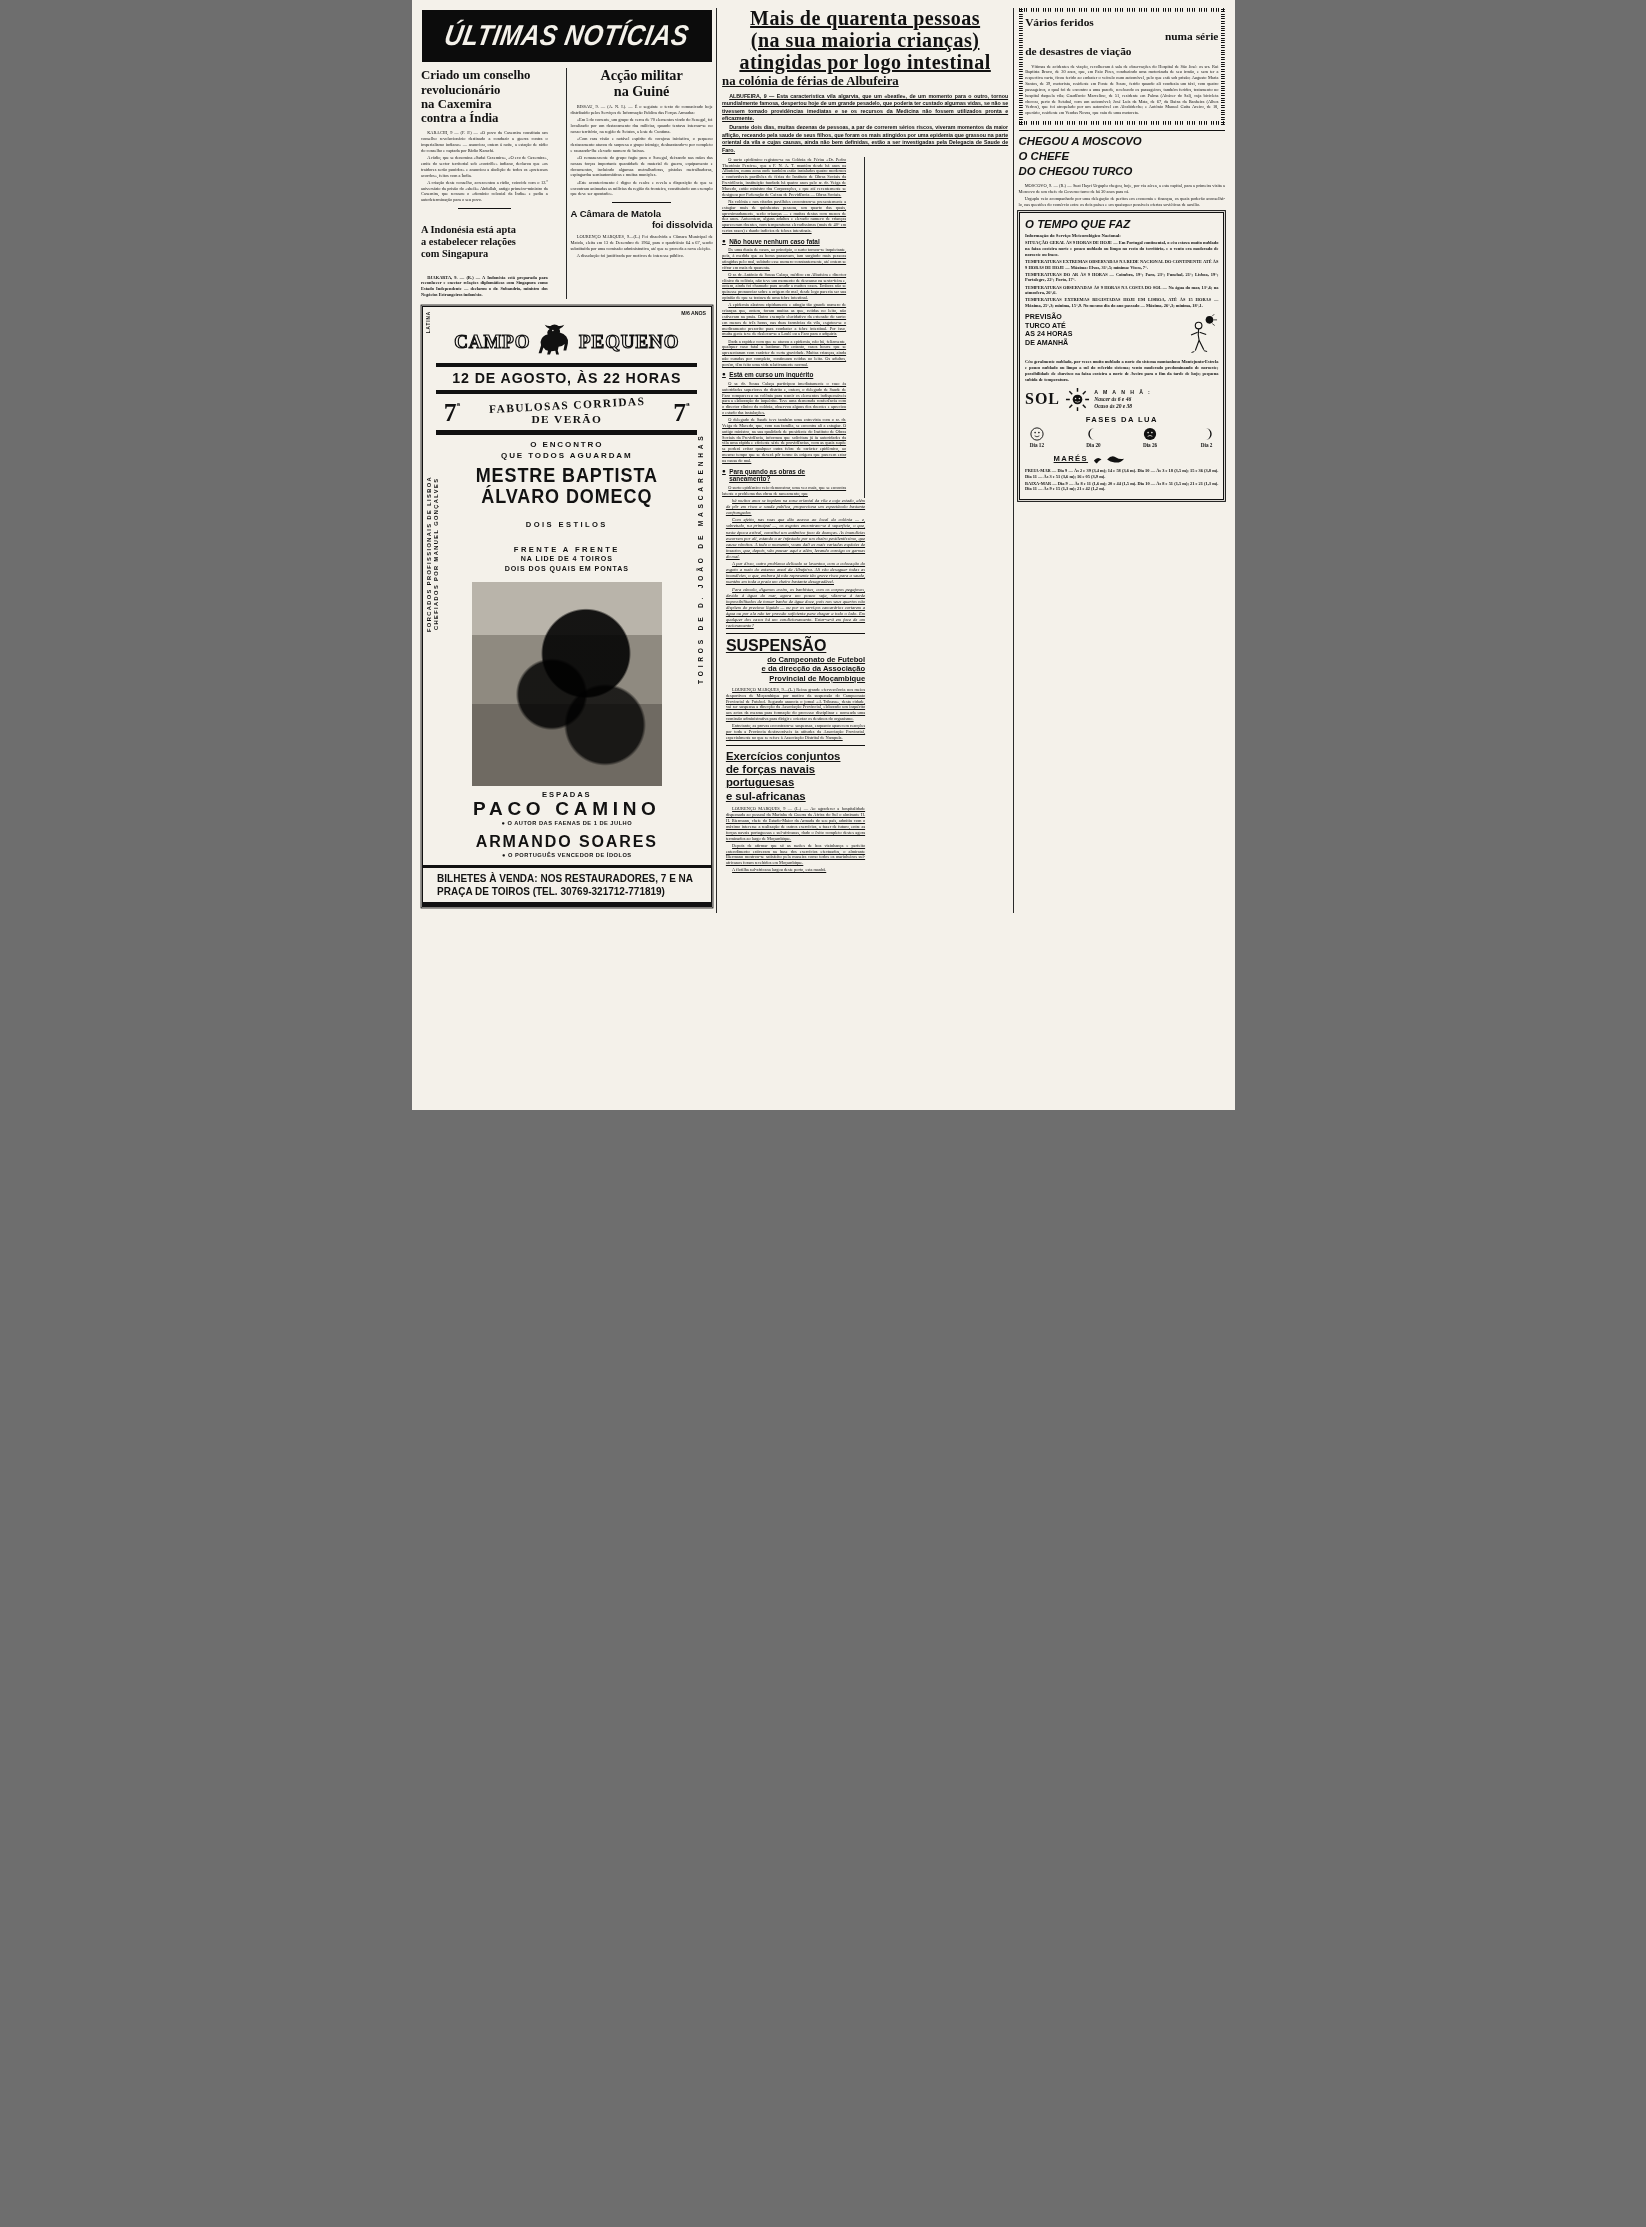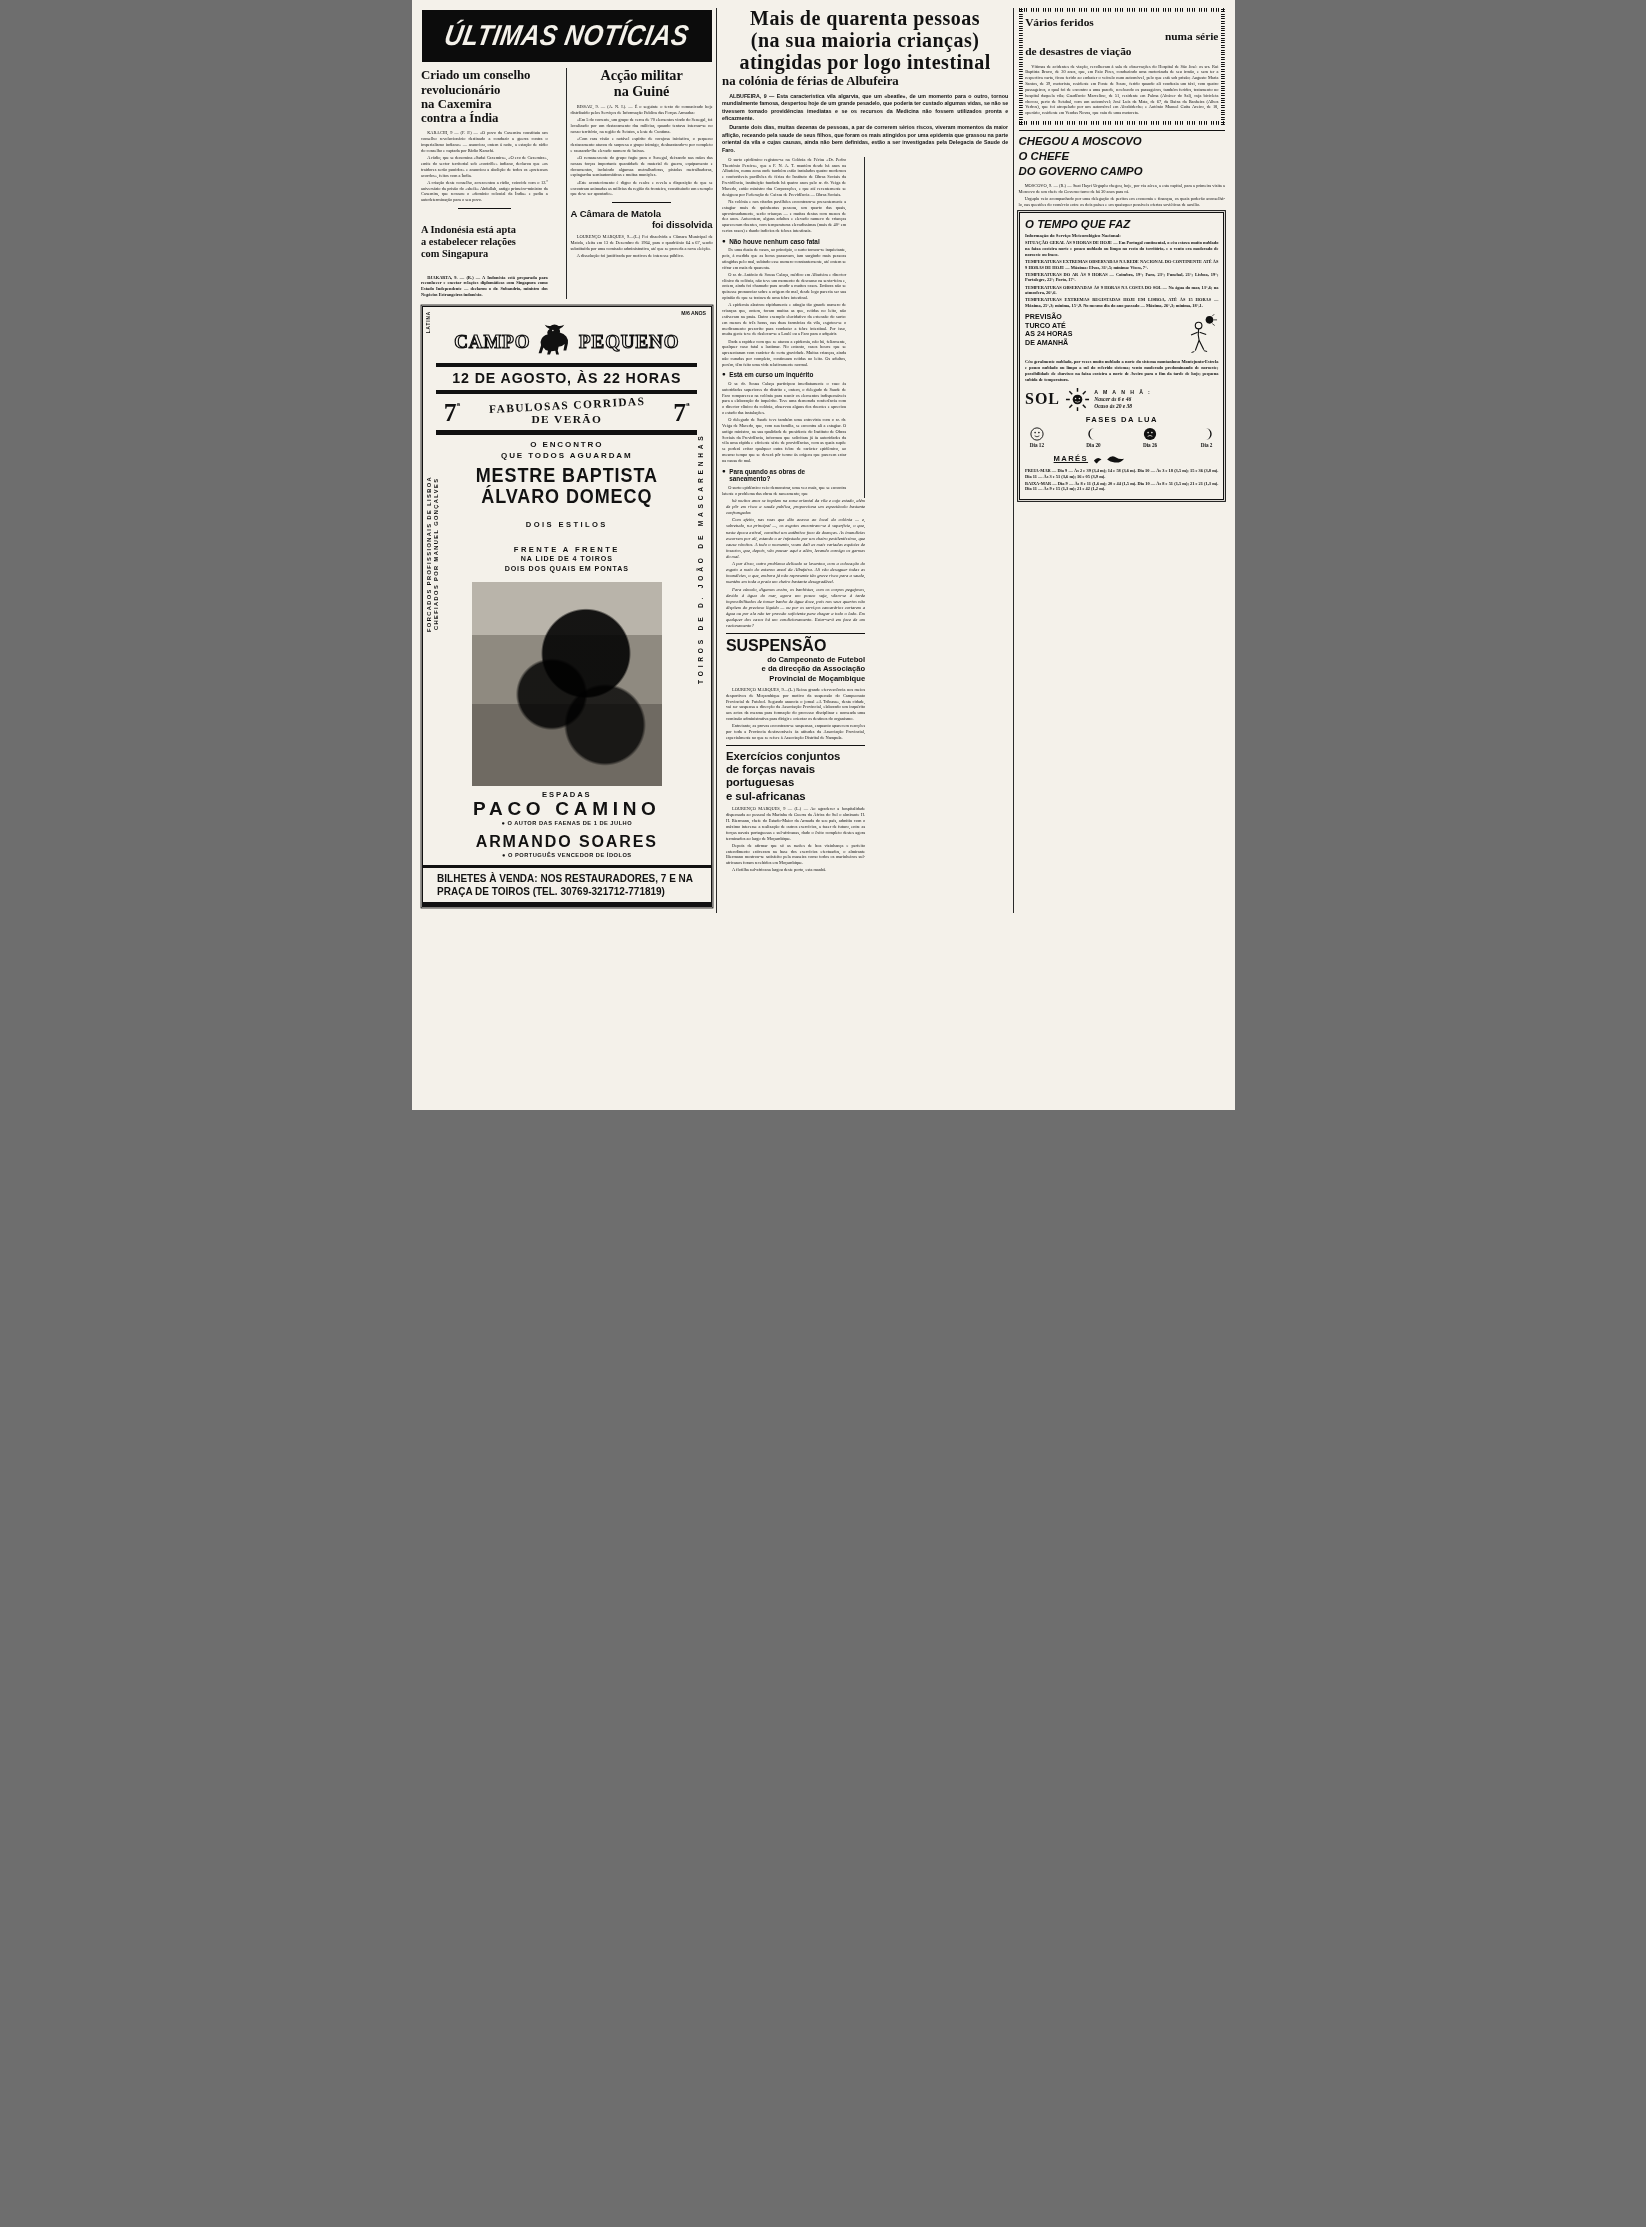--- a/index.html
+++ b/index.html
@@ -1,20 +1,20 @@
 <!DOCTYPE html>
 <html style="font-size:7.6px"><head>
 <meta charset="utf-8">
 <style>
   html,body{margin:0;padding:0;background:#6e6e6e;}
   .page{width:823px;min-height:1110px;margin:0 auto;background:#f4f1ea;color:#121212;
         font-family:"Liberation Serif",serif;box-sizing:border-box;padding:7.6px 9.5px 0;position:relative;}
   .cols{display:flex;}
   .strip-left{width:298px;padding-right:3.8px;box-sizing:border-box;}
-  .strip-center{width:300px;padding:0 4.7px;border-left:0.5px solid #2a2a2a;border-right:0.5px solid #2a2a2a;box-sizing:border-box;}
+  .strip-center{width:300px;padding:0 4.7px;border-left:0.5px solid #2a2a2a;border-right:0.5px solid #2a2a2a;box-sizing:border-box;text-decoration:underline;}
   .strip-right{width:213px;padding-left:4.7px;box-sizing:border-box;}
   
   .masthead{background:#0c0c0c;color:#f4f1ea;text-align:center;padding:12.3px 2.8px 14.2px;margin:2.8px 0.9px 6.6px;}
   .masthead span{display:inline-block;font:italic 900 25px/1 "Liberation Sans",sans-serif;transform:skew(-10deg) scaleY(1.15);letter-spacing:0.5px;}
   
   .p{margin:0 0 1.4px;font-size:4.4px;line-height:1.32;text-align:justify;text-indent:6.2px;}
   .p.it{font-style:italic;font-size:4.6px;}
   .p.bold{font-weight:bold;}
   .lede{font:bold 5.3px/1.4 "Liberation Sans",sans-serif;text-align:justify;text-indent:7.1px;margin:0 0 1.9px;}
   
@@ -291,21 +291,21 @@
           <div>de desastres de viação</div>
         </h2>
         <p class="p">Vítimas de acidentes de viação, recolheram á sala de observações do Hospital de São José: os srs. Rui Baptista Bravo, de 30 anos, que, em Paio Pires, conduzindo uma motorizada de seu irmão, e sem ter a respectiva carta, ficou ferido ao embater o veículo num automóvel, pelo que está sob prisão; Augusto Maria Santos, de 39, motorista, residente em Ponte de Soure, ferido quando ali conduzia um táxi, com quatro passageiros, o qual foi de encontro a uma parede, recebendo os passageiros, também feridos, tratamento no hospital daquela vila; Gaudêncio Marcelino, de 51, residente em Palma (Alcácer do Sal), cuja bicicleta chocou, perto de Setubal, com um automóvel; José Luís da Mata, de 67, da Baixa da Banheira (Alhos Vedros), que foi atropelado por um automóvel em Alcabideche; e António Manuel Guita Aveiro, de 18, operário, residente em Vendas Novas, que caiu de uma motoreta.</p>
       </div>
 
       <hr class="blackline">
       <article>
         <h2 class="h-mosc">
           <div>CHEGOU A MOSCOVO</div>
           <div>O CHEFE</div>
-          <div>DO GOVERNO CAMPO</div>
+          <div>DO CHEGOU TURCO</div>
         </h2>
         <p class="p">MOSCOVO, 9. — (R.) — Suat Hayri Urguplu chegou, hoje, por via aérea, a esta capital, para a primeira visita a Moscovo de um chefe do Governo turco de há 30 anos para cá.</p>
         <p class="p">Urguplu veio acompanhado por uma delegação de peritos em economia e finanças, os quais poderão aconselhá-lo, nas questões do comércio entre os dois países e em quaisquer possíveis ofertas soviéticas de auxílio.</p>
       </article>
 
       <div class="tempo">
         <h2 class="h-tempo">O TEMPO QUE FAZ</h2>
         <p class="w-intro">Informação do Serviço Meteorológico Nacional:</p>
         <p class="w-p">SITUAÇÃO GERAL ÀS 9 HORAS DE HOJE — Em Portugal continental, o céu estava muito nublado na faixa costeira norte e pouco nublado ou limpo no resto do território, e o vento era moderado de noroeste ou fraco.</p>
         <p class="w-p">TEMPERATURAS EXTREMAS OBSERVADAS NA REDE NACIONAL DO CONTINENTE ATÉ ÀS 9 HORAS DE HOJE — Máxima: Elvas, 31°,5; mínima: Viseu, 7°.</p>

